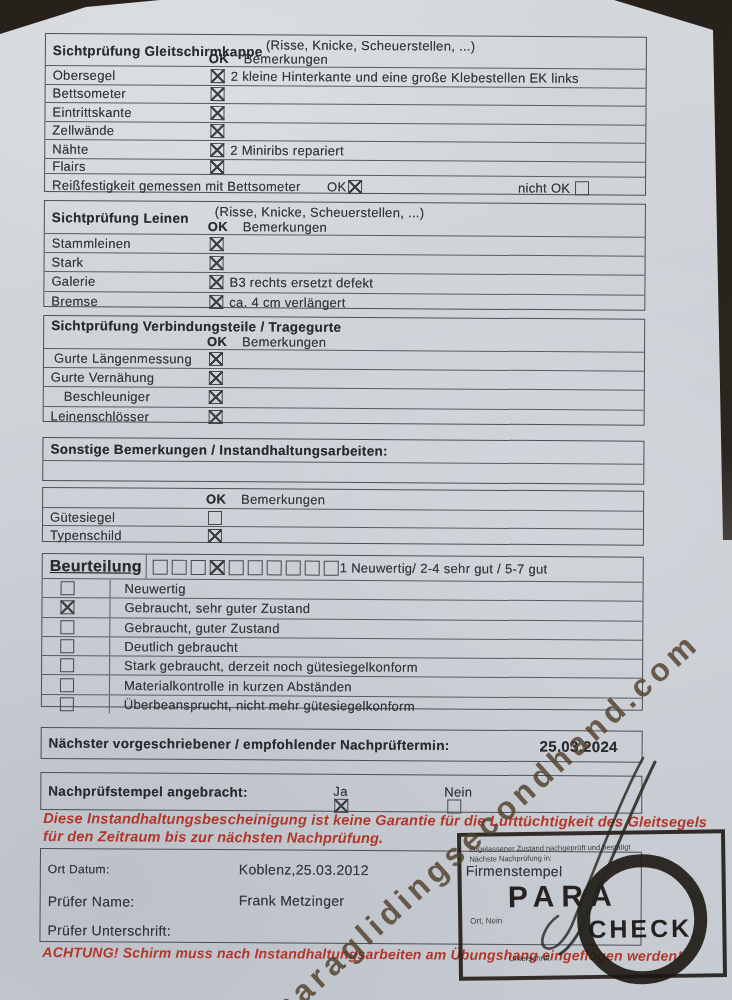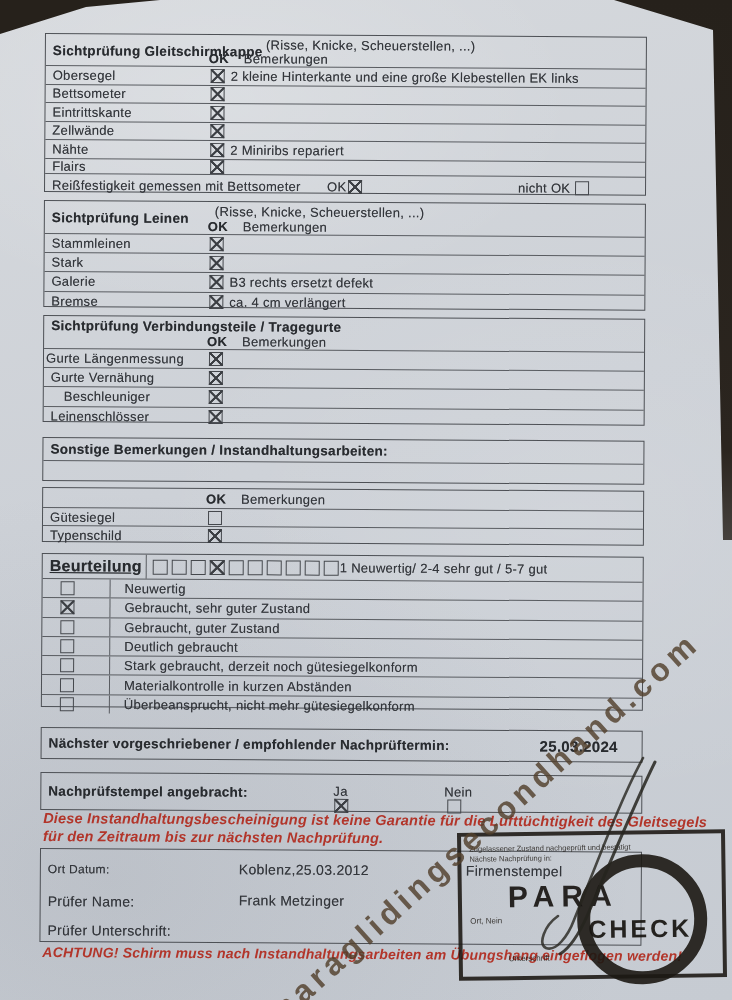--- a/index.html
+++ b/index.html
@@ -132,21 +132,21 @@
       </div>
     </div>
 
     <div class="box" style="top:315px;height:105px;">
       <div class="row" style="height:32px;">
         <span class="t b" style="left:7px;top:2px;transform:none;font-size:13.5px;">Sichtprüfung Verbindungsteile / Tragegurte</span>
         <span class="t b" style="left:163px;top:17px;transform:none;">OK</span>
         <span class="t" style="left:198px;top:17px;transform:none;">Bemerkungen</span>
       </div>
       <div class="row" style="height:18.2px;">
-        <span class="t" style="left:2px;">Gurte Längenmessung</span>
+        <span class="t" style="left:10px;">Gurte Längenmessung</span>
         <span class="cb checked" style="left:165px;"></span>
       </div>
       <div class="row" style="height:18.2px;">
         <span class="t" style="left:7px;">Gurte Vernähung</span>
         <span class="cb checked" style="left:165px;"></span>
       </div>
       <div class="row" style="height:18.2px;">
         <span class="t" style="left:20px;">Beschleuniger</span>
         <span class="cb checked" style="left:165px;"></span>
       </div>

